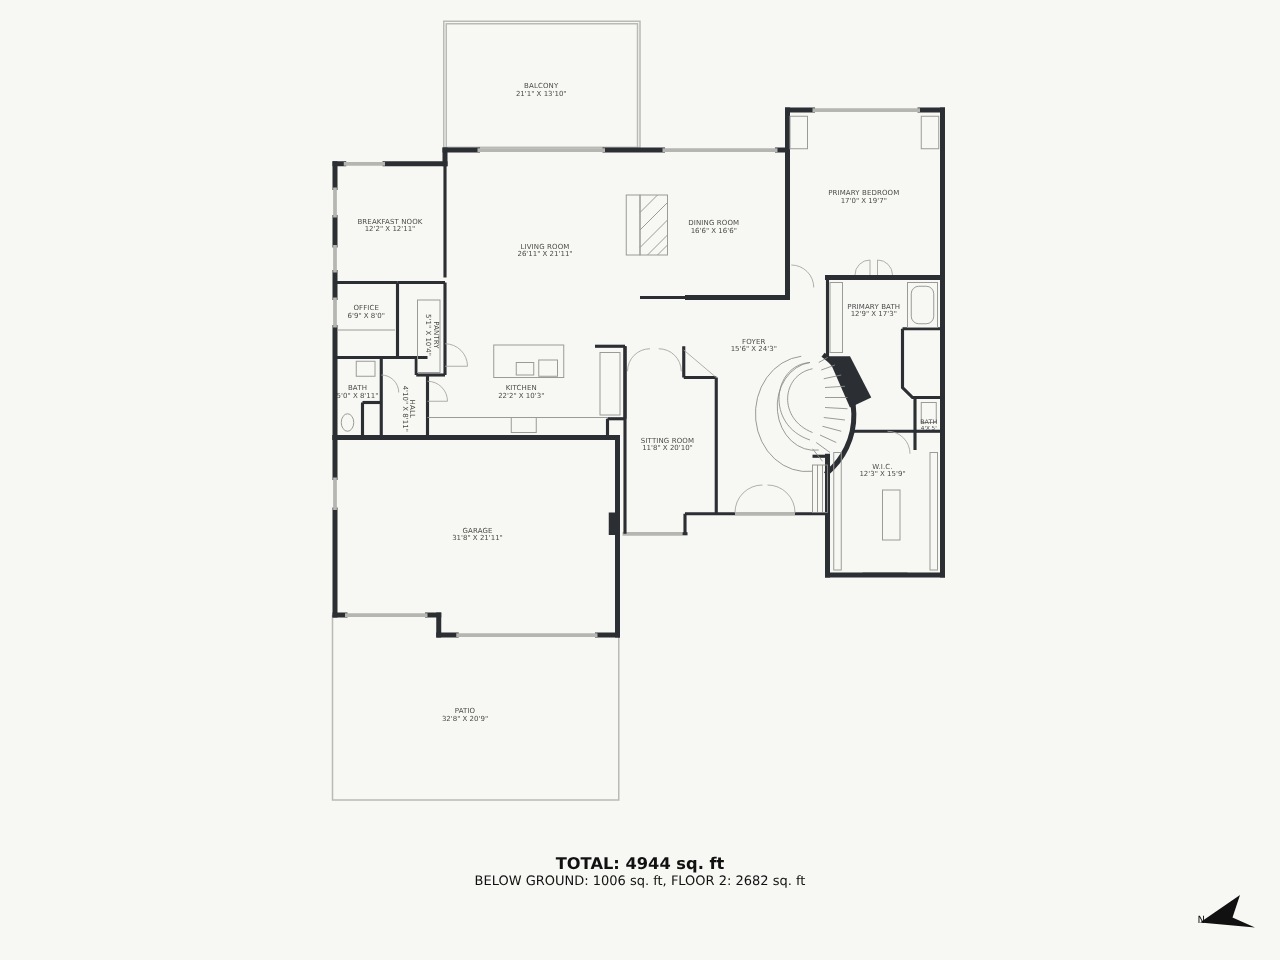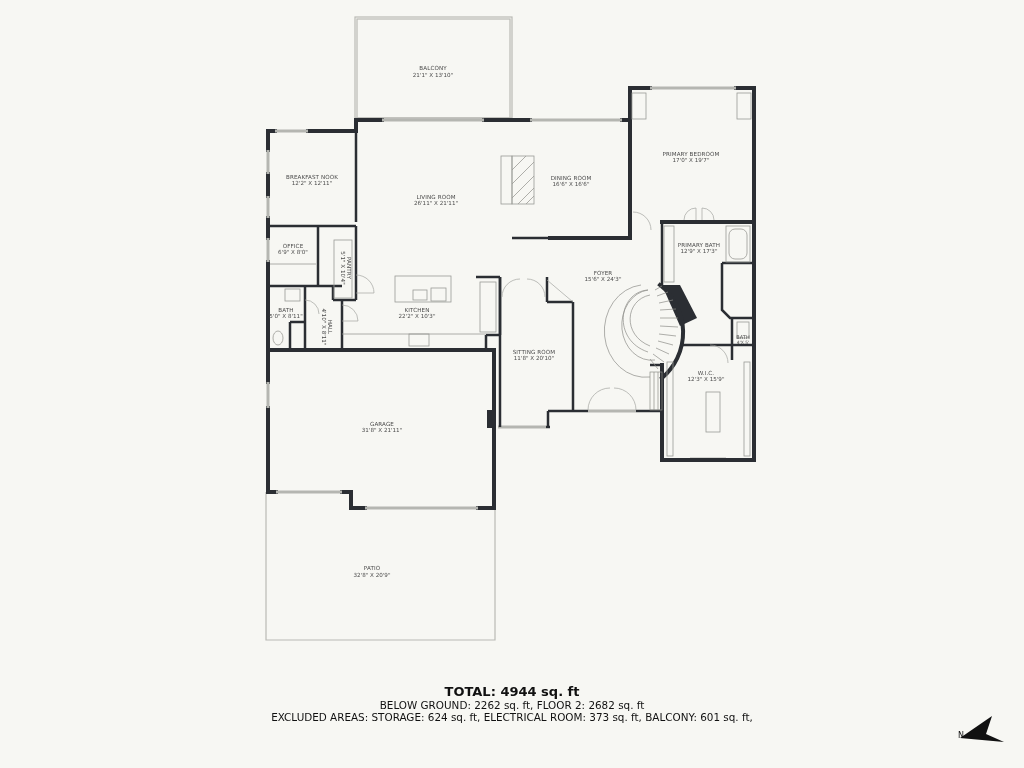--- a/index.html
+++ b/index.html
@@ -279,20 +279,19 @@
     <text x="706" y="375" class="room-label">W.I.C.</text>
     <text x="706" y="381" class="room-dim">12'3" X 15'9"</text>
 
     <text x="382" y="426" class="room-label">GARAGE</text>
     <text x="382" y="432" class="room-dim">31'8" X 21'11"</text>
   </g>
 </svg>
 
 <div id="summary">
   <div class="total">TOTAL: 4944 sq. ft</div>
-  <div>BELOW GROUND: 2262 sq. ft, FLOOR 2: 2682 sq. ft</div>
-  <div>EXCLUDED AREAS: STORAGE: 624 sq. ft, ELECTRICAL ROOM: 373 sq. ft, BALCONY: 601 sq. ft,</div>
+  <div>BELOW GROUND: 1006 sq. ft, FLOOR 2: 2682 sq. ft</div>
 </div>
 
 <svg id="compass" viewBox="0 0 52 34">
   <polygon points="6,26 38,4 32,22 50,30" fill="#111"></polygon>
 </svg>
 <div id="compass-label">N</div>
 
 </body></html>

